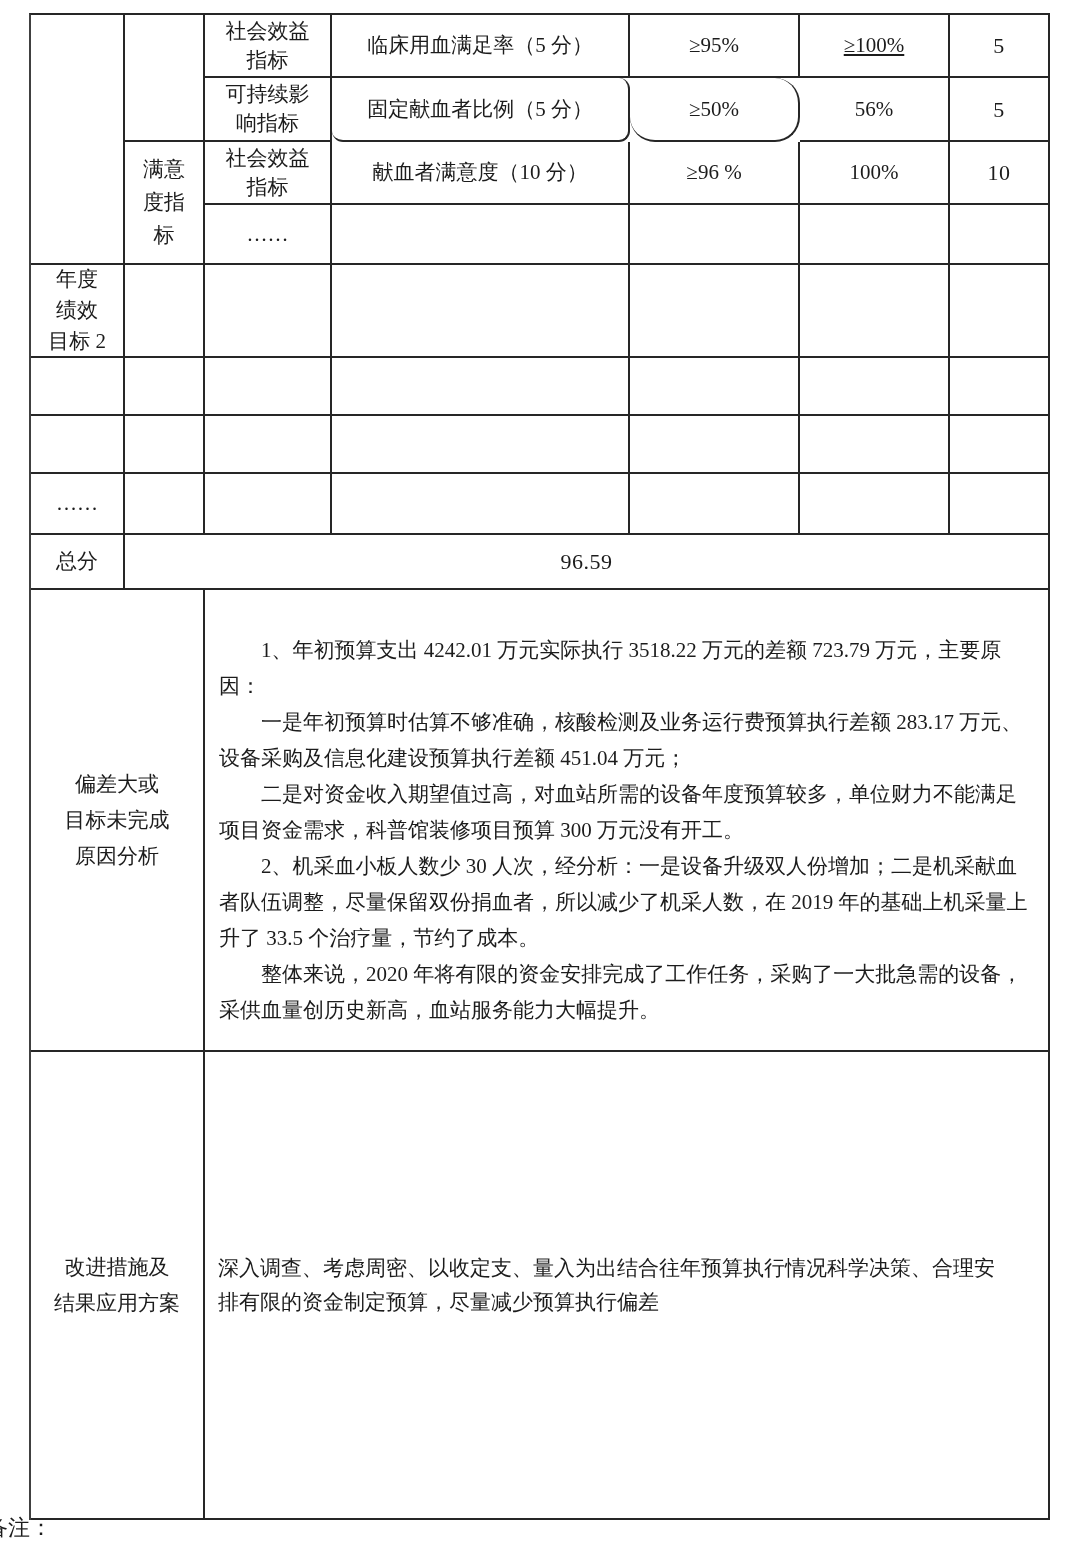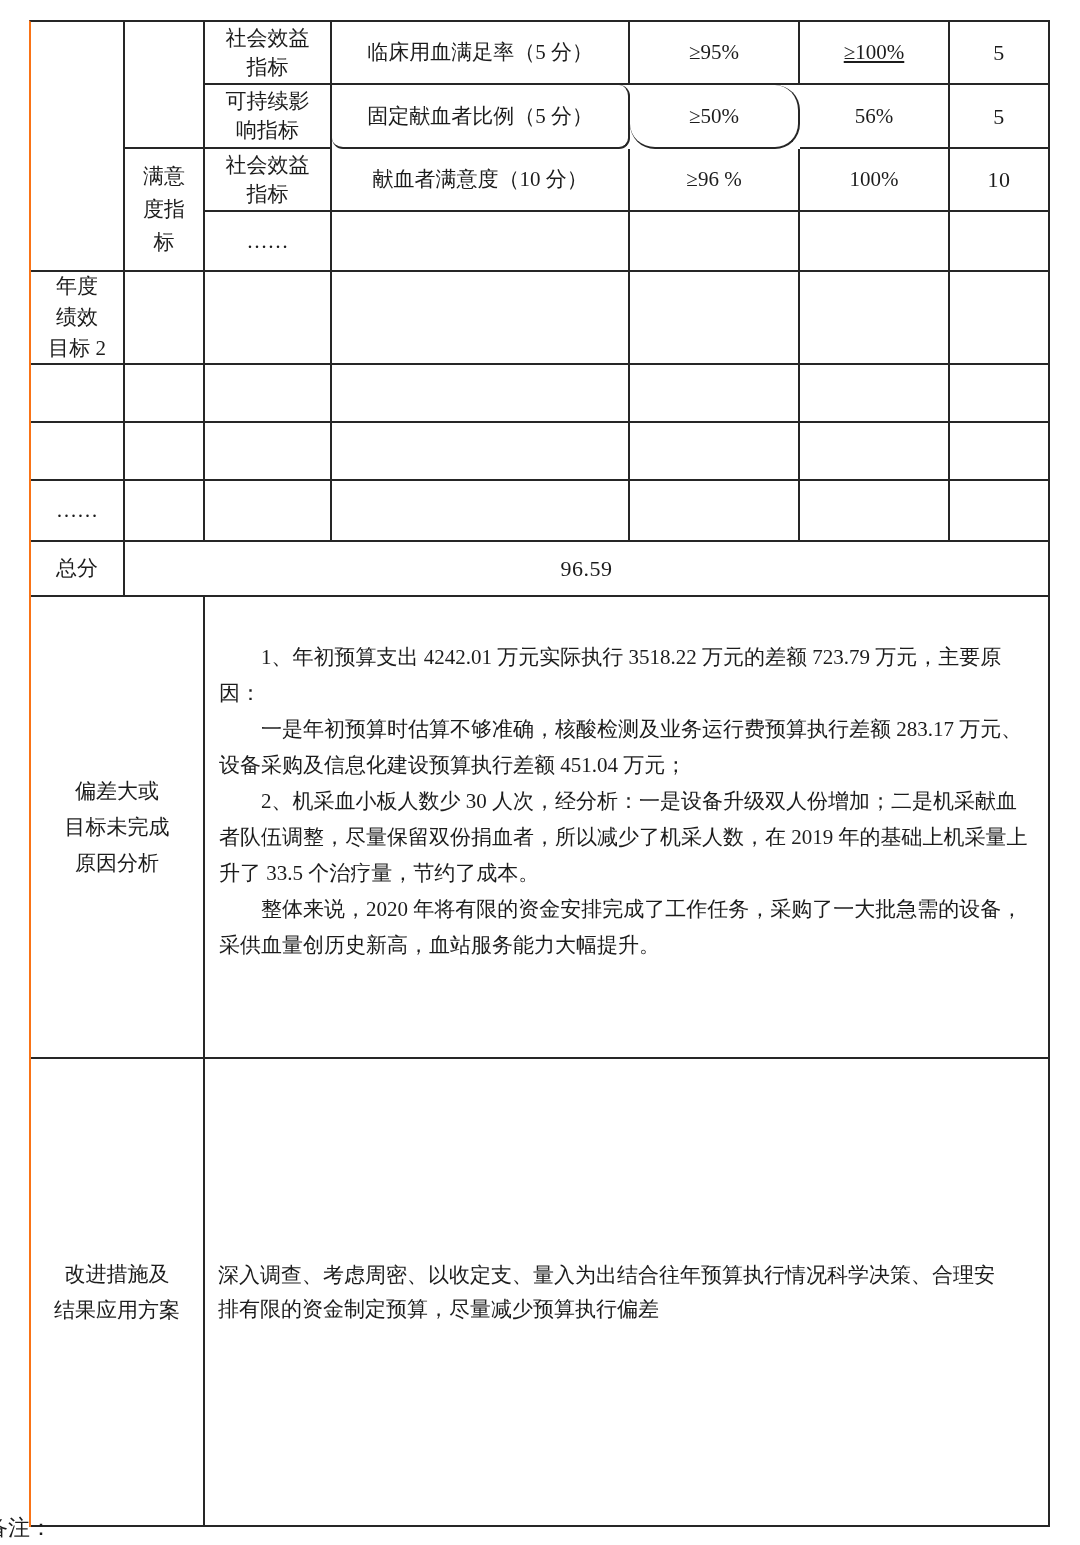--- a/index.html
+++ b/index.html
@@ -12,26 +12,26 @@
   #page {
     position: relative;
     width: 1080px;
     height: 1545px;
     background: #ffffff;
     overflow: hidden;
   }
   .tbl {
     position: absolute;
     left: 29px;
-    top: 20px;
+    top: 13px;
     display: grid;
     grid-template-columns: 94px 80px 127px 298px 170px 150px 100px;
     grid-template-rows: 63px 64px 63px 60px 93px 58px 58px 61px 55px 462px 468px;
     border-top: 2px solid #262626;
-    border-left: 2px solid #f97316;
+    border-left: 2px solid #404040;
     background: #ffffff;
   }
   .cell {
     border-right: 2px solid #262626;
     border-bottom: 2px solid #262626;
     box-sizing: border-box;
     display: flex;
     align-items: center;
     justify-content: center;
     text-align: center;
@@ -144,20 +144,21 @@
 
     <div class="cell" style="grid-row:9; grid-column:1;">总分</div>
     <div class="cell num" style="grid-row:9; grid-column:2 / span 6;">96.59</div>
 
     <div class="cell pre label-lg" style="grid-row:10; grid-column:1 / span 2;">偏差大或
 目标未完成
 原因分析</div>
     <div class="cell para-cell" style="grid-row:10; grid-column:3 / span 5;">
       <p>1、年初预算支出 4242.01 万元实际执行 3518.22 万元的差额 723.79 万元，主要原因：</p>
       <p>一是年初预算时估算不够准确，核酸检测及业务运行费预算执行差额 283.17 万元、设备采购及信息化建设预算执行差额 451.04 万元；</p>
+      <p>二是对资金收入期望值过高，对血站所需的设备年度预算较多，单位财力不能满足项目资金需求，科普馆装修项目预算 300 万元没有开工。</p>
       <p>2、机采血小板人数少 30 人次，经分析：一是设备升级双人份增加；二是机采献血者队伍调整，尽量保留双份捐血者，所以减少了机采人数，在 2019 年的基础上机采量上升了 33.5 个治疗量，节约了成本。</p>
       <p>整体来说，2020 年将有限的资金安排完成了工作任务，采购了一大批急需的设备，采供血量创历史新高，血站服务能力大幅提升。</p>
     </div>
 
     <div class="cell pre label-lg" style="grid-row:11; grid-column:1 / span 2;">改进措施及
 结果应用方案</div>
     <div class="cell imp-cell" style="grid-row:11; grid-column:3 / span 5;">
       <span>深入调查、考虑周密、以收定支、量入为出结合往年预算执行情况科学决策、合理安排有限的资金制定预算，尽量减少预算执行偏差</span>
     </div>
 

